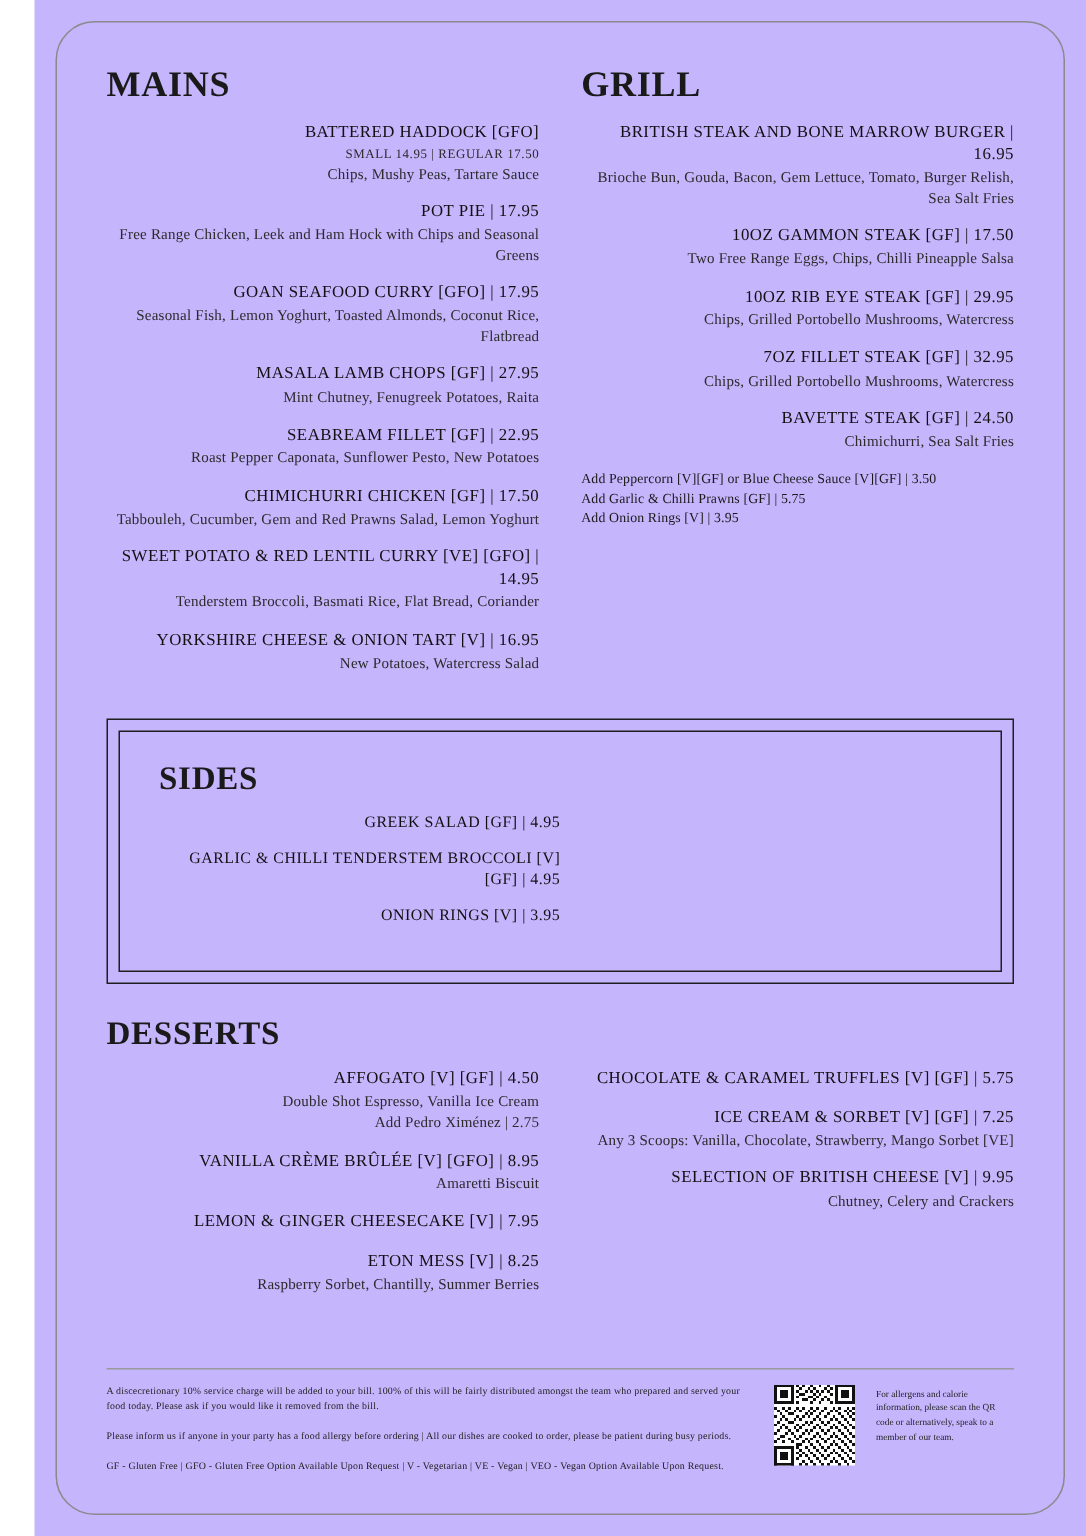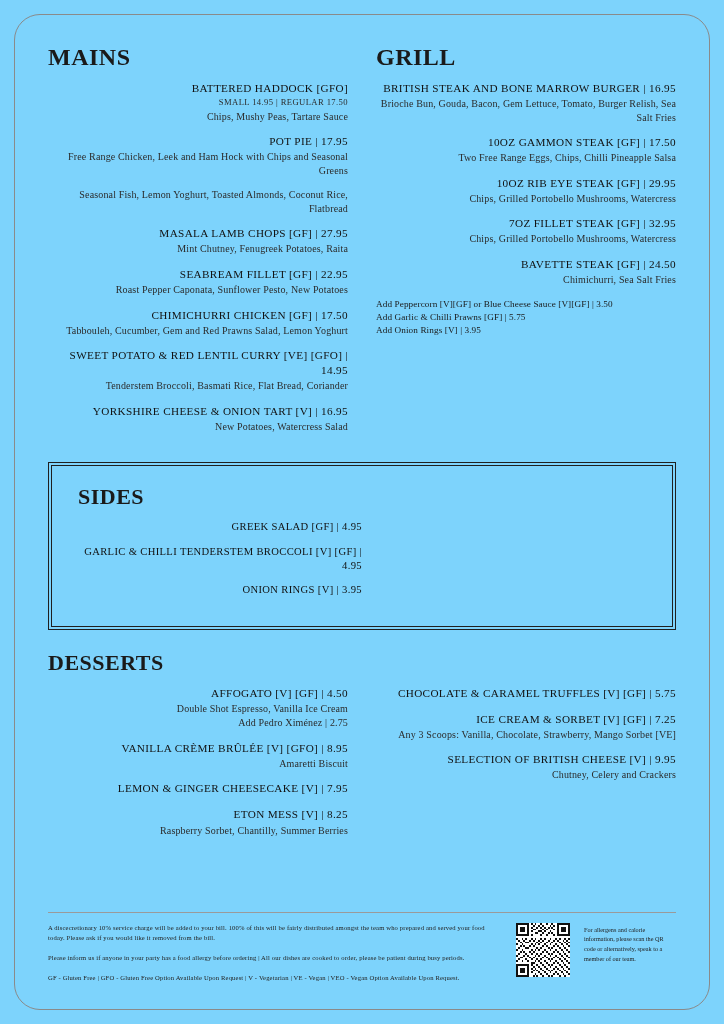--- a/index.html
+++ b/index.html
@@ -11,21 +11,22 @@
     width: 724px;
     height: 1024px;
     font-family: "Liberation Serif", serif;
     color: #1a1a1a;
     position: relative;
     overflow: hidden;
   }
   .page {
     position: absolute;
     inset: 0;
-    background: #7dd3fc;
+    background: #c4b5fd;
+    margin-left: 23px;
   }
   .page-border {
     position: absolute;
     left: 14px;
     top: 14px;
     right: 14px;
     bottom: 14px;
     border: 1px solid #8a8a8a;
     border-radius: 26px;
     pointer-events: none;
@@ -85,21 +86,21 @@
   .addons .addon-line {
     font-size: 9.2px;
     line-height: 1.45;
     letter-spacing: 0.1px;
   }
 
   
   .sides-box {
     margin-top: 18px;
     border: 1px solid #1f1f1f;
-    padding: 2px;
+    padding: 7px;
   }
   .sides-box-inner {
     border: 1px solid #1f1f1f;
     padding: 18px 26px 18px 26px;
   }
   .sides-list .item {
     margin-bottom: 10px;
   }
   .sides-list .item-name {
     font-size: 10.6px;
@@ -170,20 +171,21 @@
           <div class="item-sub small-caps">SMALL 14.95 | REGULAR 17.50</div>
           <div class="item-sub">Chips, Mushy Peas, Tartare Sauce</div>
         </div>
 
         <div class="item">
           <div class="item-name">POT PIE | 17.95</div>
           <div class="item-sub">Free Range Chicken, Leek and Ham Hock with Chips and Seasonal Greens</div>
         </div>
 
         <div class="item">
+          <div class="item-name">GOAN SEAFOOD CURRY [GFO] | 17.95</div>
           <div class="item-sub">Seasonal Fish, Lemon Yoghurt, Toasted Almonds, Coconut Rice, Flatbread</div>
         </div>
 
         <div class="item">
           <div class="item-name">MASALA LAMB CHOPS [GF] | 27.95</div>
           <div class="item-sub">Mint Chutney, Fenugreek Potatoes, Raita</div>
         </div>
 
         <div class="item">
           <div class="item-name">SEABREAM FILLET [GF] | 22.95</div>

